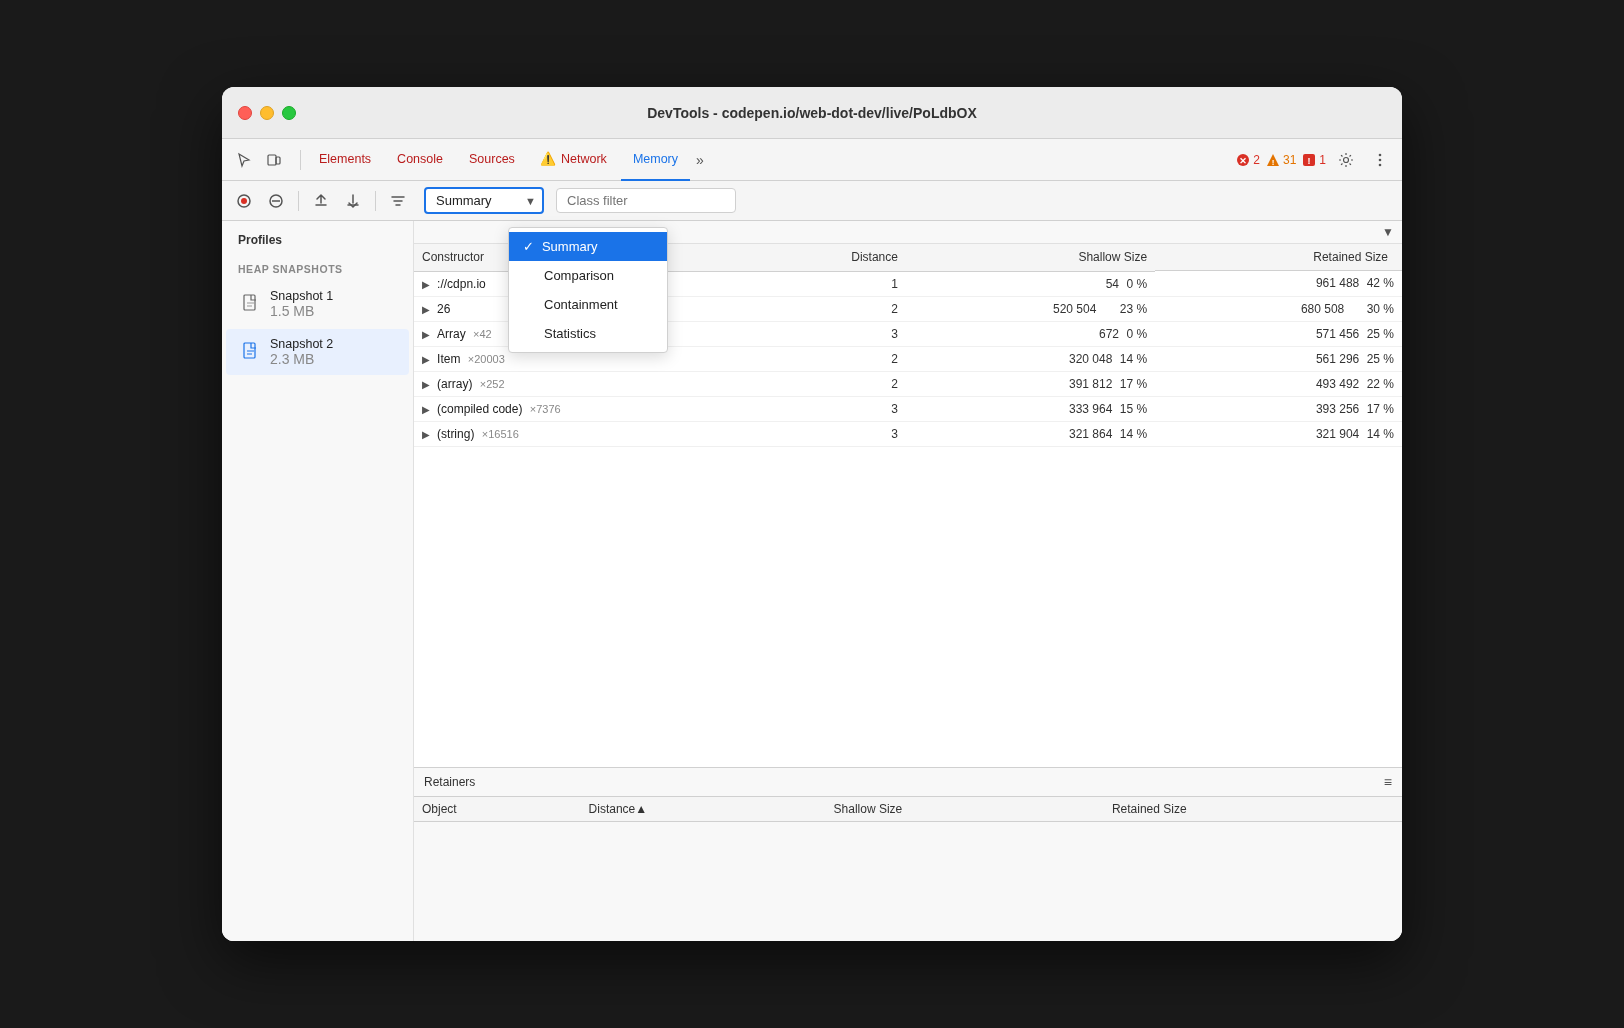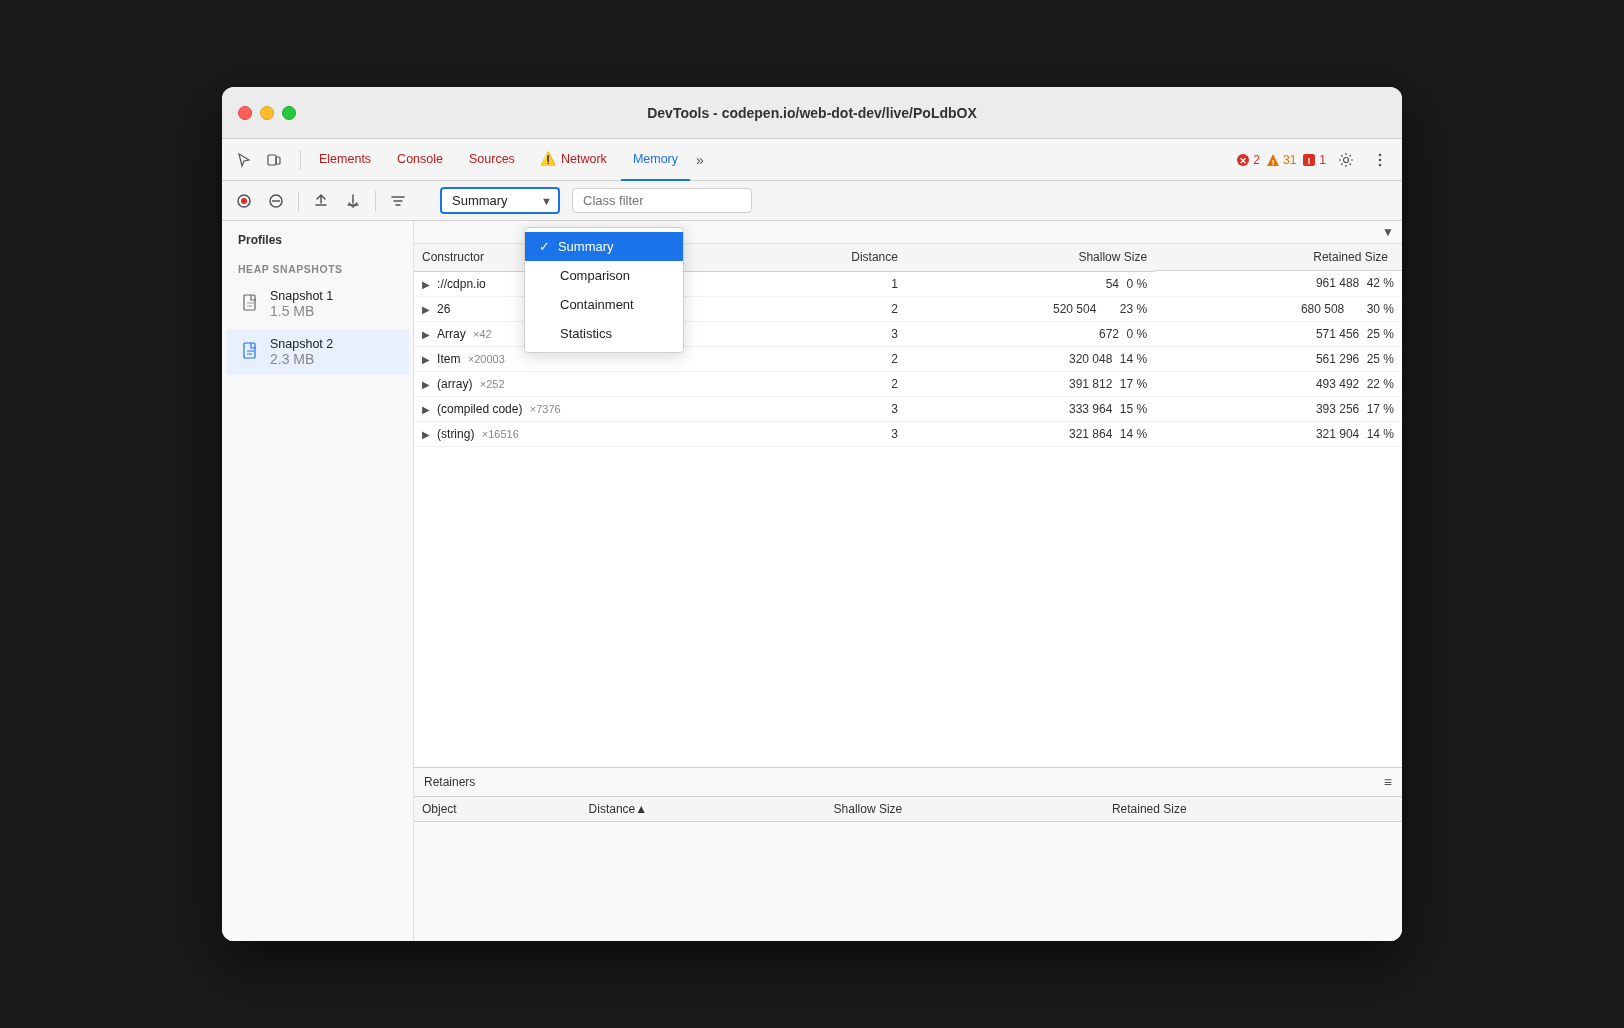--- a/index.html
+++ b/index.html
@@ -496,21 +496,21 @@
           <path d="M3 12h10" stroke="#555" stroke-width="1.5" stroke-linecap="round"></path>
         </svg>
       </button>
       <div class="sec-sep"></div>
       <button class="sec-icon-btn">
         <svg width="16" height="16" viewBox="0 0 16 16" fill="none">
           <path d="M2 4h12M4 8h8M6 12h4" stroke="#555" stroke-width="1.5" stroke-linecap="round"></path>
         </svg>
       </button>
 
-      <div class="summary-select-wrapper" style="margin-left: 24px; position: relative;">
+      <div class="summary-select-wrapper" style="margin-left: 8px; position: relative;">
         <select class="summary-select">
           <option>Summary</option>
           <option>Comparison</option>
           <option>Containment</option>
           <option>Statistics</option>
         </select>
         <span class="select-arrow">▼</span>
 
         
         <div class="dropdown-overlay">

